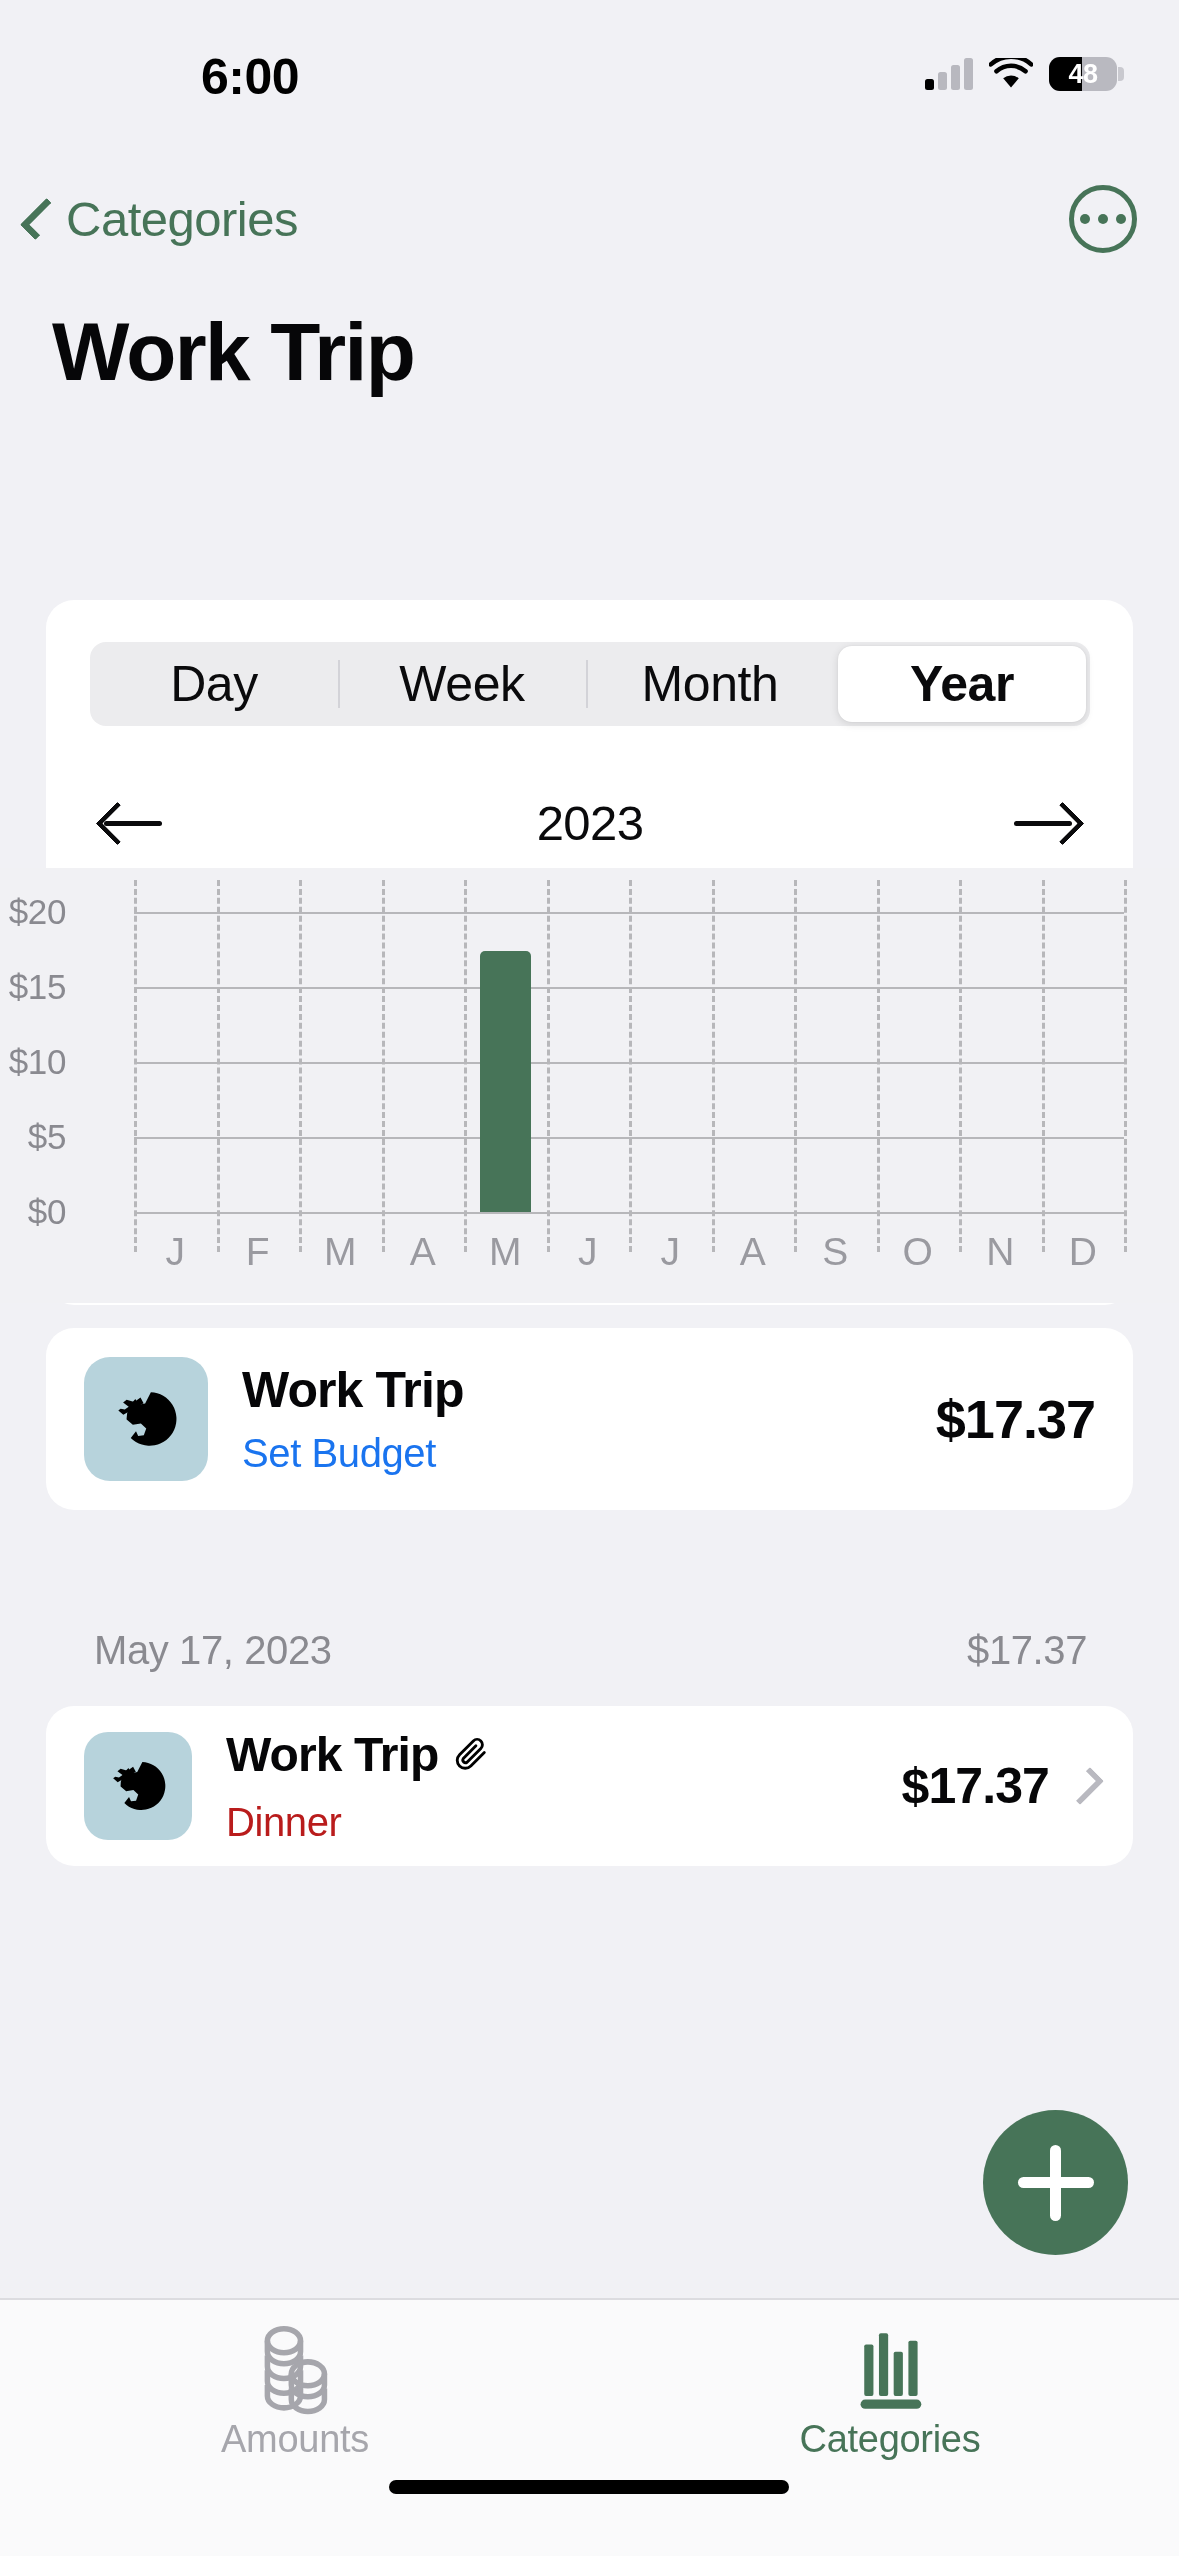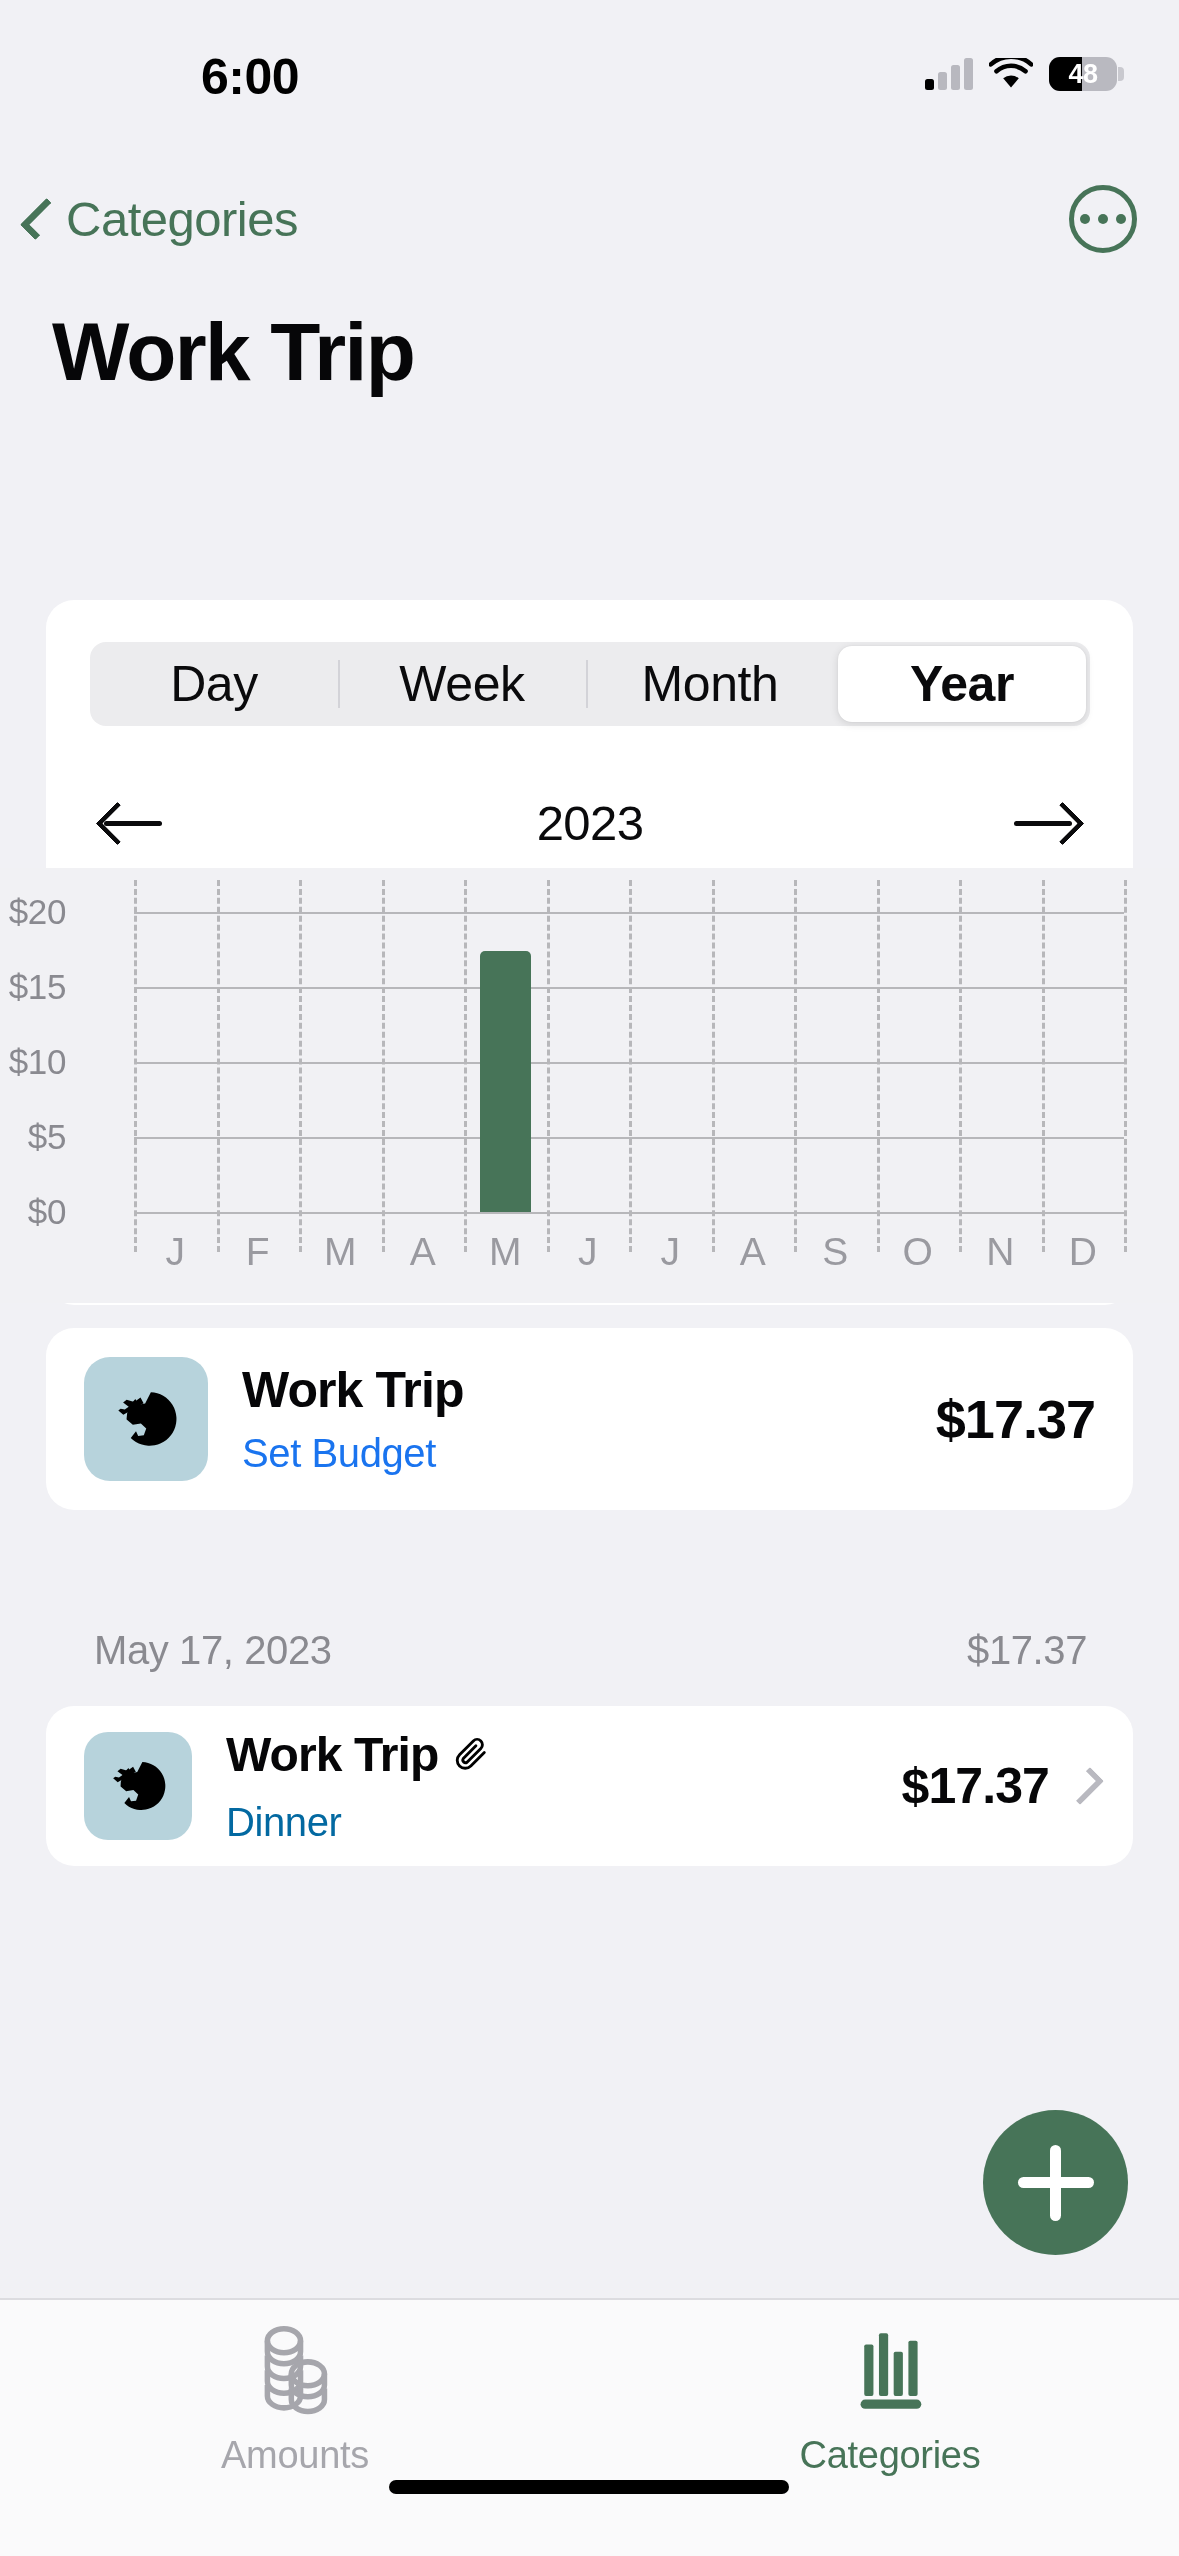--- a/index.html
+++ b/index.html
@@ -242,21 +242,21 @@
     width: 108px; height: 108px; border-radius: 24px;
     background: #b7d3dc; flex: none;
     display: flex; align-items: center; justify-content: center;
   }
   .txn-text { flex: 1; margin-left: 34px; }
   .txn-title-row { display: flex; align-items: center; gap: 16px; }
   #txn-name {
     font-size: 48px; font-weight: 700; color: #060608; letter-spacing: -0.9px;
   }
   #txn-sub {
-    font-size: 40px; color: #0369a1; letter-spacing: -0.4px; margin-top: 18px;
+    font-size: 40px; color: #b91c1c; letter-spacing: -0.4px; margin-top: 18px;
   }
   #txn-amount {
     font-size: 50px; font-weight: 700; color: #060608; letter-spacing: -0.9px;
   }
   #txn-chevron {
     margin-left: 26px; width: 20px; height: 34px;
     border-right: 6px solid #b9b9c0; border-top: 6px solid #b9b9c0;
     transform: rotate(45deg); border-radius: 2px;
   }
 
@@ -272,21 +272,21 @@
   #fab .bar-v { position: absolute; width: 11px; height: 76px; background: #fff; border-radius: 6px; }
 
   
   #tab-bar {
     position: absolute; left: 0; top: 2298px;
     width: 1179px; height: 258px;
     background: #fafafb; border-top: 2px solid #dcdce0;
   }
   .tab {
     position: absolute; top: 26px; width: 300px;
-    display: flex; flex-direction: column; align-items: center; gap: 16px;
+    display: flex; flex-direction: column; align-items: center; 
     cursor: pointer;
   }
   #tab-amounts { left: 145px; }
   #tab-categories { left: 740px; }
   .tab-label { font-size: 38px; letter-spacing: -0.3px; }
   #tab-amounts .tab-label { color: #a6a6ac; }
   #tab-categories .tab-label { color: #477458; }
 
   #home-indicator {
     position: absolute; left: 389px; top: 2480px;

